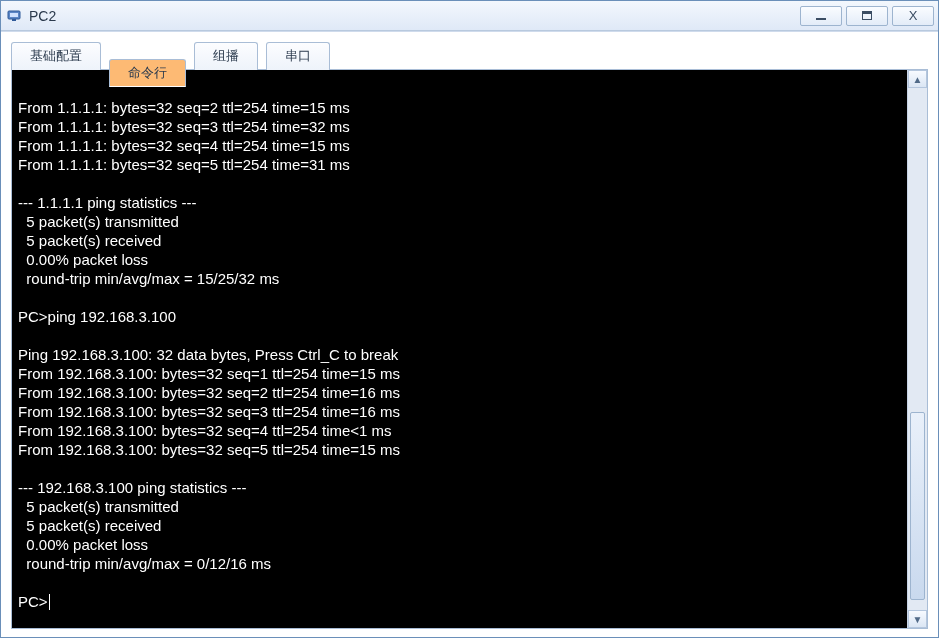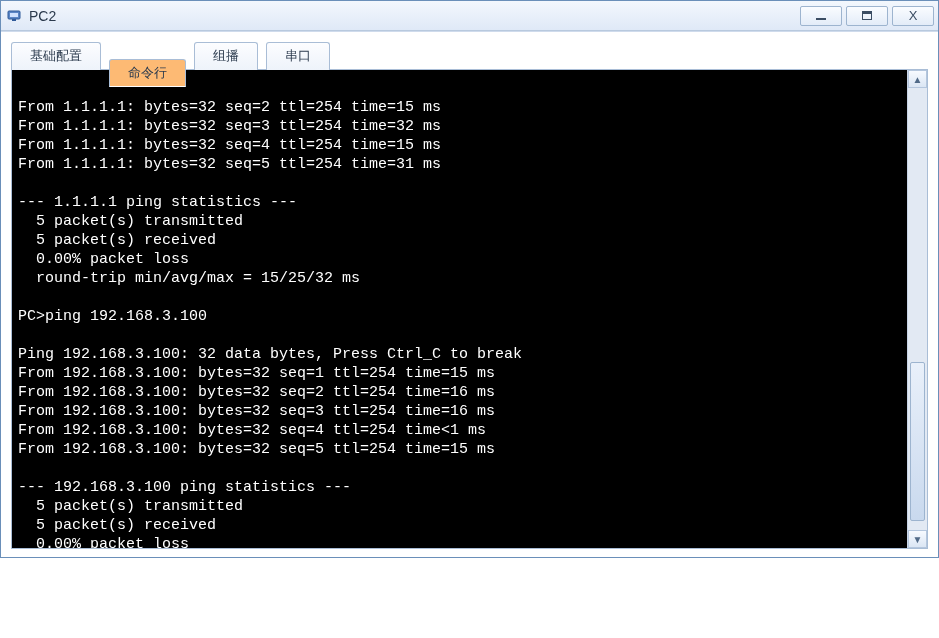--- a/index.html
+++ b/index.html
@@ -4,21 +4,21 @@
 <style>
   * { box-sizing: border-box; }
   html, body {
     margin: 0; padding: 0;
     width: 939px; height: 638px;
     font-family: "Microsoft YaHei", "SimSun", Tahoma, sans-serif;
     background: #fff;
     overflow: hidden;
   }
   .window {
-    width: 939px; height: 558px;
+    width: 939px; height: 638px;
     border: 1px solid #6a8fb9;
     background: linear-gradient(#eaf1fb, #dce8f7);
     display: flex; flex-direction: column;
   }
   .titlebar {
     height: 30px;
     display: flex; align-items: center;
     padding: 0 4px 0 6px;
     background: linear-gradient(#f3f7fd, #dfe9f7);
     border-bottom: 1px solid #b8c9de;
@@ -75,21 +75,21 @@
     flex:1;
     border:1px solid #a9bdd6;
     background:#000;
     margin-top:-1px;
     position:relative;
     overflow:hidden;
   }
   .terminal {
     position:absolute; top:0; left:0; right:20px; bottom:0;
     padding: 0 4px 4px 6px;
-    font-family: Liberation Mono, monospace;
+    font-family: Liberation Sans, sans-serif;
     font-size: 15px;
     line-height: 19px;
     color:#fff;
     white-space: pre;
     overflow:hidden;
     border-radius:21px;
   }
   .terminal .clip-top { margin-top: -10px; }
   .scrollbar {
     position:absolute; top:0; right:0; width:20px; bottom:0;

